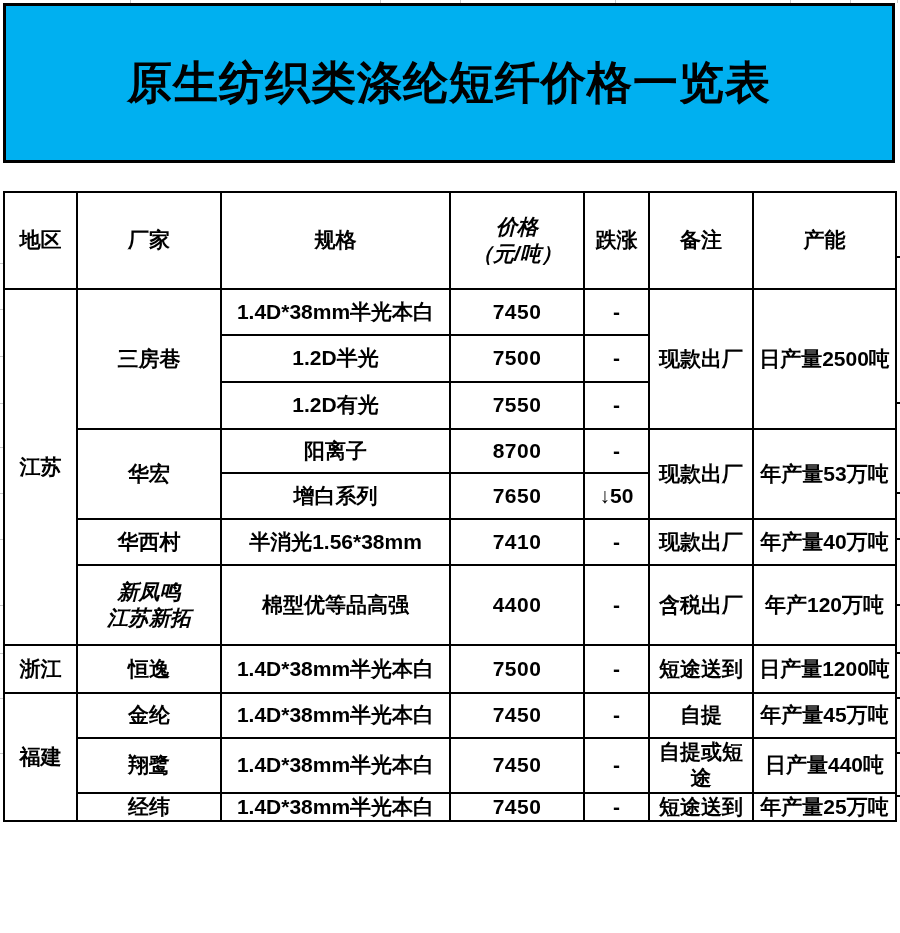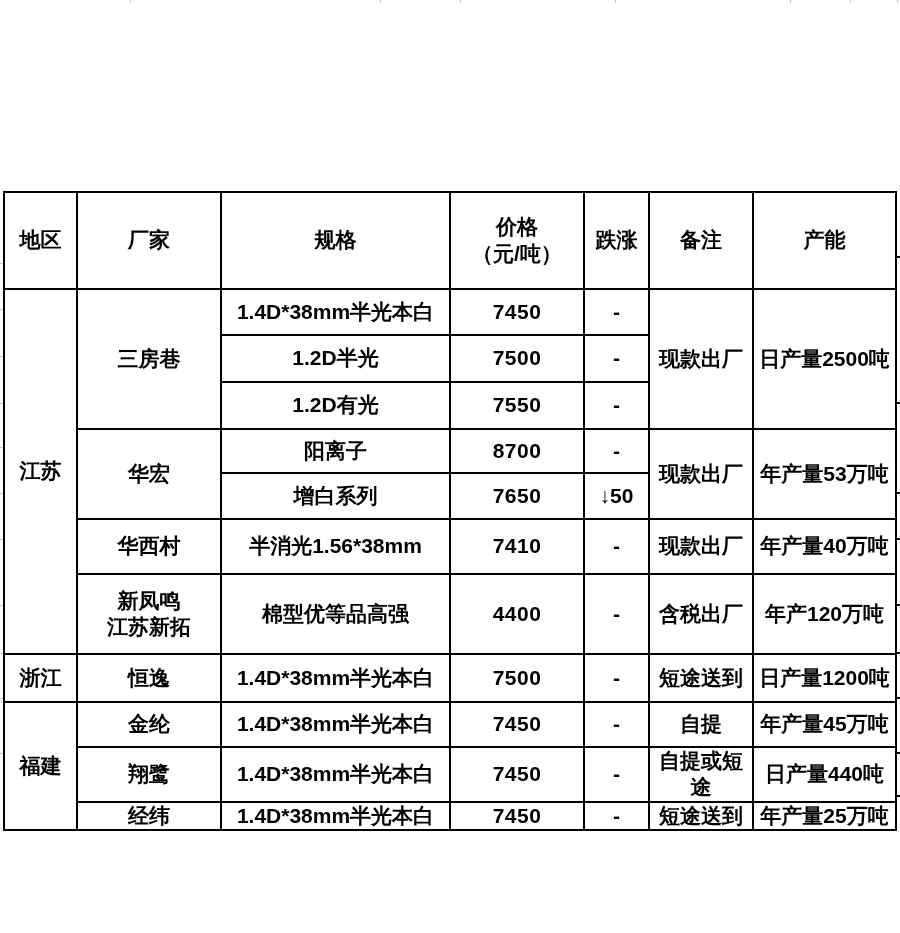--- a/index.html
+++ b/index.html
@@ -25,32 +25,35 @@
     position:absolute;left:3px;top:160px;width:892px;
     border-collapse:collapse;table-layout:fixed;margin-top:31px;
   }
   table.price th,table.price td{
     border:2px solid #000;
     text-align:center;vertical-align:middle;
     padding:0 2px;box-sizing:border-box;
     font-size:21px;font-weight:bold;line-height:1.25;
     overflow:hidden;
   }
-  .pre{white-space:pre-line;}
+  .pre{white-space:pre-line;font-style:italic;}
   td.num{letter-spacing:0.5px;}
 
   
   .tick{position:absolute;background:#c8c8c8;}
   .stub{position:absolute;background:#000;}
 </style>
 </head>
 <body>
 
 <div class="stage">
 
+  <div class="title-bar">
+    <span>原生纺织类涤纶短纤价格一览表</span>
+  </div>
 
   <table class="price">
     <colgroup>
       <col style="width:73px">
         <col style="width:144px">
         <col style="width:229px">
       <col style="width:134px">
         <col style="width:65px">
         <col style="width:104px">
       <col style="width:143px">
@@ -93,21 +96,21 @@
       <td class="num">8700</td>
       <td>-</td>
       <td rowspan="2">现款出厂</td>
       <td rowspan="2">年产量53万吨</td>
     </tr>
     <tr style="height:46px">
       <td>增白系列</td>
       <td class="num">7650</td>
       <td>↓50</td>
     </tr>
-    <tr style="height:55px">
+    <tr style="height:46px">
       <td>华西村</td>
       <td>半消光1.56*38mm</td>
       <td class="num">7410</td>
       <td>-</td>
       <td>现款出厂</td>
       <td>年产量40万吨</td>
     </tr>
     <tr style="height:80px">
       <td class="pre">新凤鸣
 江苏新拓</td>

